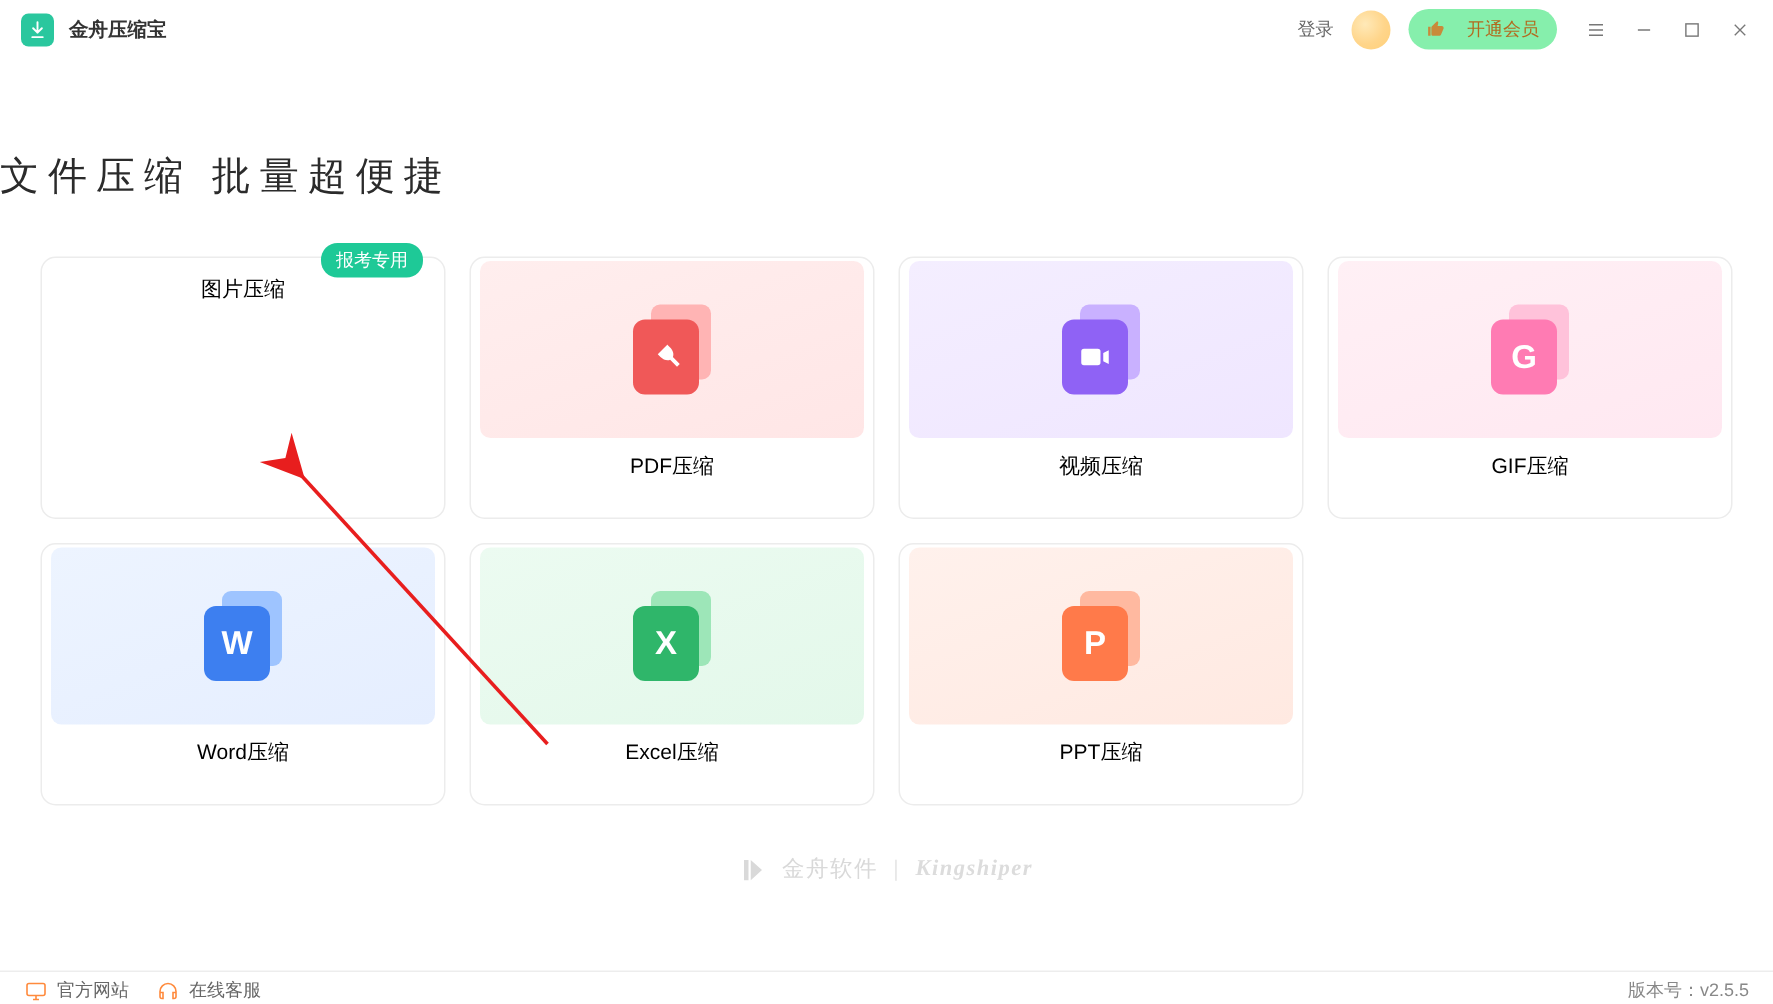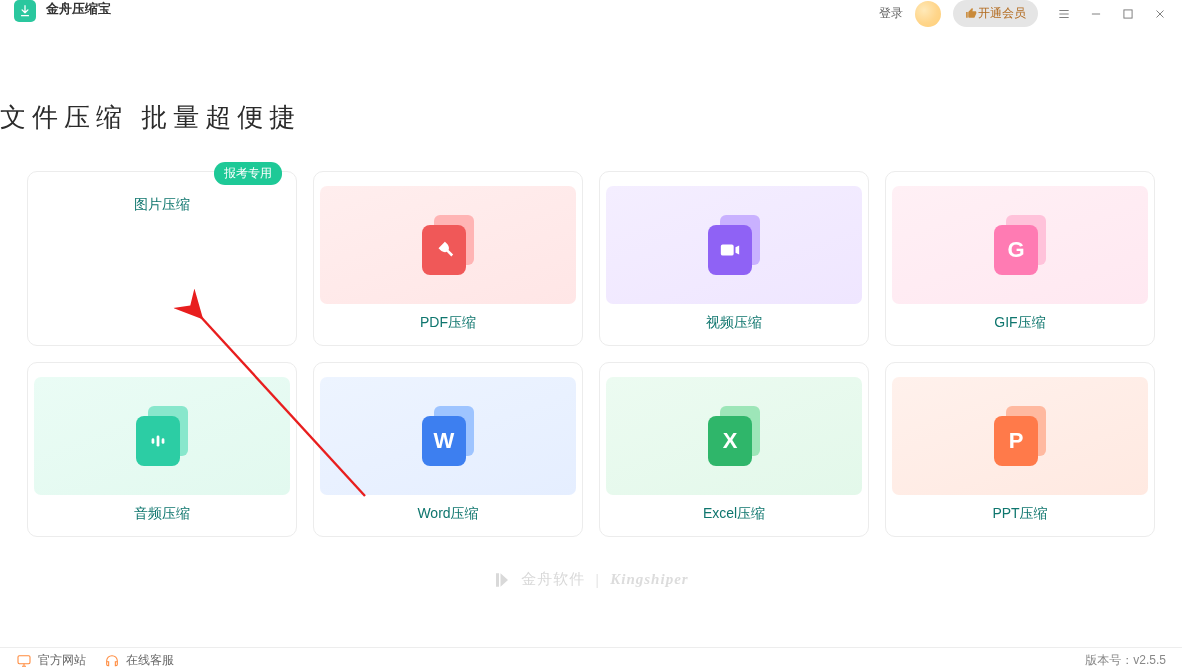--- a/index.html
+++ b/index.html
@@ -1,39 +1,39 @@
 <!DOCTYPE html>
 <html><head>
 <meta charset="utf-8">
 <style>
 * { margin: 0; padding: 0; box-sizing: border-box; font-family: "Microsoft YaHei", "PingFang SC", sans-serif; }
 body { width: 1182px; height: 669px; background: #ffffff; overflow: hidden; position: relative; }
 
 
-.titlebar { height: 40px; display: flex; align-items: flex-start; padding: 0 14px; border-bottom: 1px solid transparent; }
+.titlebar { height: 40px; display: flex; align-items: center; padding: 0 14px; border-bottom: 1px solid transparent; }
 .app-logo { width: 22px; height: 22px; background: #2ac79e; border-radius: 5px; display: flex; align-items: center; justify-content: center; }
 .app-logo svg { width: 14px; height: 14px; }
 .app-title { margin-left: 10px; font-size: 13px; font-weight: 600; color: #333; }
 .titlebar-right { margin-left: auto; display: flex; align-items: center; gap: 12px; }
 .login-text { font-size: 12px; color: #666; cursor: pointer; }
 .avatar { width: 26px; height: 26px; border-radius: 50%; background: radial-gradient(circle at 35% 35%, #ffe9b8, #ffd58a 55%, #ffcf78); }
-.vip-btn { display: flex; align-items: center; gap: 0; background: #e5e5e5; color: #b26a1e; font-size: 12px; font-weight: 500; padding: 5px 12px; border-radius: 14px; cursor: pointer; }
+.vip-btn { display: flex; align-items: center; gap: 14px; background: #86efac; color: #b26a1e; font-size: 12px; font-weight: 500; padding: 5px 12px; border-radius: 14px; cursor: pointer; }
 .vip-btn svg { width: 13px; height: 13px; }
 .win-ctrl { display: flex; align-items: center; gap: 16px; margin-left: 6px; }
 .win-ctrl span { width: 16px; height: 16px; display: flex; align-items: center; justify-content: center; color: #888; cursor: pointer; }
 .win-ctrl svg { width: 14px; height: 14px; stroke: #777; stroke-width: 1.6; fill: none; }
 
 
 .main { padding-top: 60px; }
 .headline { font-size: 26px; font-weight: 400; color: #2b2b2b; letter-spacing: 6px; }
 .grid { display: grid; grid-template-columns: repeat(4, 270px); grid-template-rows: repeat(2, 175px); gap: 16px 16px; justify-content: center; margin-top: 36px; }
 
-.card { position: relative; border-radius: 10px; background: #ffffff; border: 1px solid #ececec; padding: 14px 6px 12px; display: flex; flex-direction: column; align-items: center; cursor: pointer; }
+.card { position: relative; border-radius: 10px; background: #ffffff; border: 1px solid #ececec; padding: 2px 6px 12px; display: flex; flex-direction: column; align-items: center; cursor: pointer; }
 .thumb { width: 100%; height: 118px; border-radius: 7px; display: flex; flex-direction: column; align-items: center; justify-content: center; }
-.card-label { margin-top: 10px; font-size: 14px; color: #0f766e; }
+.card-label { margin-top: 10px; font-size: 14px; color: #000000; }
 
 
 .bg-image   { background: #555555; }
 .bg-video   { background: linear-gradient(160deg,#f4eeff,#efe6ff); }
 .bg-pdf     { background: linear-gradient(160deg,#ffeeee,#ffe6e6); }
 .bg-gif     { background: linear-gradient(160deg,#fff0f5,#ffe8f1); }
 .bg-audio   { background: linear-gradient(160deg,#eafcf5,#e2f9ef); }
 .bg-word    { background: linear-gradient(160deg,#edf4ff,#e5eeff); }
 .bg-excel   { background: linear-gradient(160deg,#ecfbf1,#e3f8ea); }
 .bg-ppt     { background: linear-gradient(160deg,#fff1ec,#ffe9e1); }
@@ -171,35 +171,20 @@
         <div class="doc-icon">
           <div class="page-back gif-back"></div>
           <div class="page-front gif-front">
               <span class="page-letter">G</span>
             </div>
         </div>
       </div>
       <div class="card-label">GIF压缩</div>
     </div>
 
-    <div class="card">
-      <div class="thumb bg-audio">
-        <div class="doc-icon">
-          <div class="page-back audio-back"></div>
-          <div class="page-front audio-front">
-              <svg viewBox="0 0 24 24">
-                <rect x="5" y="9" width="3" height="6" rx="1.5"></rect>
-                <rect x="10.5" y="6" width="3" height="12" rx="1.5"></rect>
-                <rect x="16" y="9" width="3" height="6" rx="1.5"></rect>
-              </svg>
-            </div>
-        </div>
-      </div>
-      <div class="card-label">音频压缩</div>
-    </div>
 
     <div class="card">
       <div class="thumb bg-word">
         <div class="doc-icon">
           <div class="page-back word-back"></div>
           <div class="page-front word-front">
               <span class="page-letter">W</span>
             </div>
         </div>
       </div>

